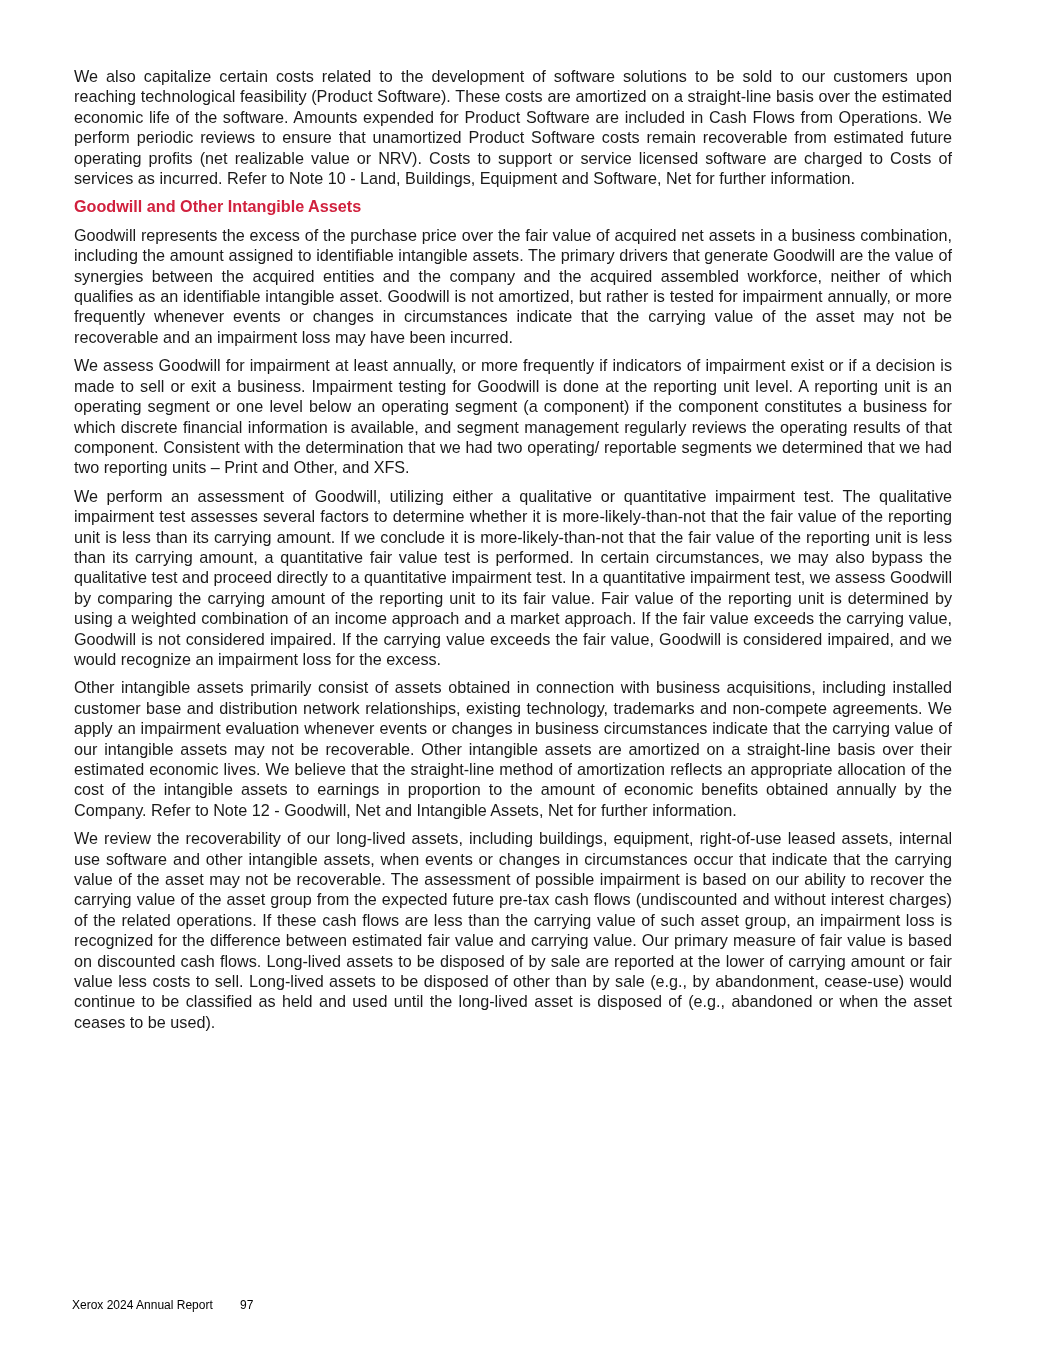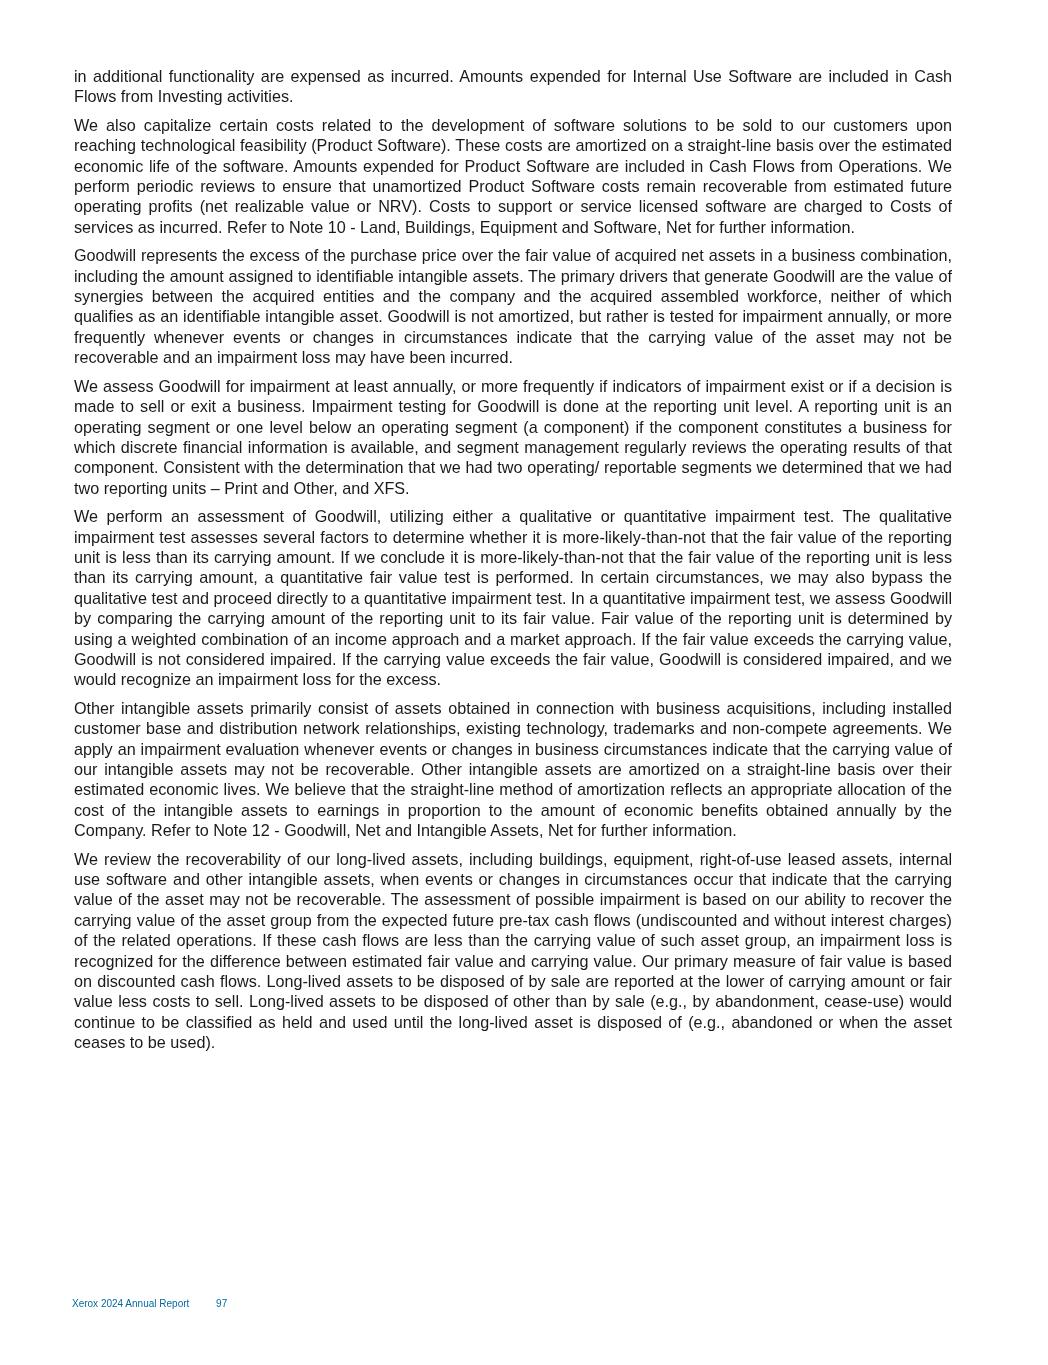--- a/index.html
+++ b/index.html
@@ -10,31 +10,31 @@
     font-size: 16.2px; line-height: 20.4px; color: #1a1a1a;
   }
   .page p { margin: 0 0 8px 0; text-align: justify; }
   .page h2 {
     margin: 0 0 8px 0; font-size: 16.2px; line-height: 20.4px;
     font-weight: bold; color: #d1213e;
   }
   .footer {
     position: absolute; left: 72px; top: 1298px;
     font-family: "Liberation Sans", sans-serif;
-    font-size: 10px; color: #0369a1;
+    font-size: 12px; color: #000000;
   }
   .footer .pg { margin-left: 24px; }
 </style>
 </head>
 <body>
 
 <div class="page">
-  <p>in additional functionality are expensed as incurred. Amounts expended for Internal Use Software are included in Cash Flows from Investing activities.</p>
   <p>We also capitalize certain costs related to the development of software solutions to be sold to our customers upon reaching technological feasibility (Product Software). These costs are amortized on a straight-line basis over the estimated economic life of the software. Amounts expended for Product Software are included in Cash Flows from Operations. We perform periodic reviews to ensure that unamortized Product Software costs remain recoverable from estimated future operating profits (net realizable value or NRV). Costs to support or service licensed software are charged to Costs of services as incurred. Refer to Note 10 - Land, Buildings, Equipment and Software, Net for further information.</p>
 
+  <h2>Goodwill and Other Intangible Assets</h2>
   <p>Goodwill represents the excess of the purchase price over the fair value of acquired net assets in a business combination, including the amount assigned to identifiable intangible assets. The primary drivers that generate Goodwill are the value of synergies between the acquired entities and the company and the acquired assembled workforce, neither of which qualifies as an identifiable intangible asset. Goodwill is not amortized, but rather is tested for impairment annually, or more frequently whenever events or changes in circumstances indicate that the carrying value of the asset may not be recoverable and an impairment loss may have been incurred.</p>
   <p>We assess Goodwill for impairment at least annually, or more frequently if indicators of impairment exist or if a decision is made to sell or exit a business. Impairment testing for Goodwill is done at the reporting unit level. A reporting unit is an operating segment or one level below an operating segment (a component) if the component constitutes a business for which discrete financial information is available, and segment management regularly reviews the operating results of that component. Consistent with the determination that we had two operating/ reportable segments we determined that we had two reporting units – Print and Other, and XFS.</p>
   <p>We perform an assessment of Goodwill, utilizing either a qualitative or quantitative impairment test. The qualitative impairment test assesses several factors to determine whether it is more-likely-than-not that the fair value of the reporting unit is less than its carrying amount. If we conclude it is more-likely-than-not that the fair value of the reporting unit is less than its carrying amount, a quantitative fair value test is performed. In certain circumstances, we may also bypass the qualitative test and proceed directly to a quantitative impairment test. In a quantitative impairment test, we assess Goodwill by comparing the carrying amount of the reporting unit to its fair value. Fair value of the reporting unit is determined by using a weighted combination of an income approach and a market approach. If the fair value exceeds the carrying value, Goodwill is not considered impaired. If the carrying value exceeds the fair value, Goodwill is considered impaired, and we would recognize an impairment loss for the excess.</p>
   <p>Other intangible assets primarily consist of assets obtained in connection with business acquisitions, including installed customer base and distribution network relationships, existing technology, trademarks and non-compete agreements. We apply an impairment evaluation whenever events or changes in business circumstances indicate that the carrying value of our intangible assets may not be recoverable. Other intangible assets are amortized on a straight-line basis over their estimated economic lives. We believe that the straight-line method of amortization reflects an appropriate allocation of the cost of the intangible assets to earnings in proportion to the amount of economic benefits obtained annually by the Company. Refer to Note 12 - Goodwill, Net and Intangible Assets, Net for further information.</p>
 
   <p>We review the recoverability of our long-lived assets, including buildings, equipment, right-of-use leased assets, internal use software and other intangible assets, when events or changes in circumstances occur that indicate that the carrying value of the asset may not be recoverable. The assessment of possible impairment is based on our ability to recover the carrying value of the asset group from the expected future pre-tax cash flows (undiscounted and without interest charges) of the related operations. If these cash flows are less than the carrying value of such asset group, an impairment loss is recognized for the difference between estimated fair value and carrying value. Our primary measure of fair value is based on discounted cash flows. Long-lived assets to be disposed of by sale are reported at the lower of carrying amount or fair value less costs to sell. Long-lived assets to be disposed of other than by sale (e.g., by abandonment, cease-use) would continue to be classified as held and used until the long-lived asset is disposed of (e.g., abandoned or when the asset ceases to be used).</p>
 </div>
 
 <div class="footer">
   <span>Xerox 2024 Annual Report</span>

